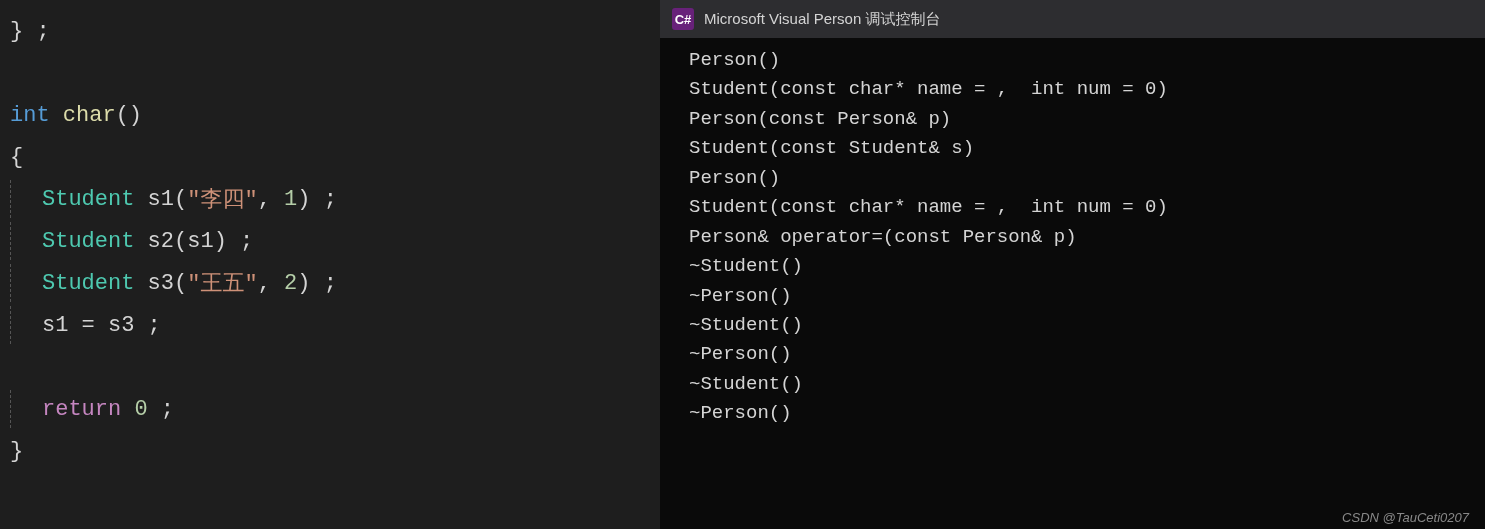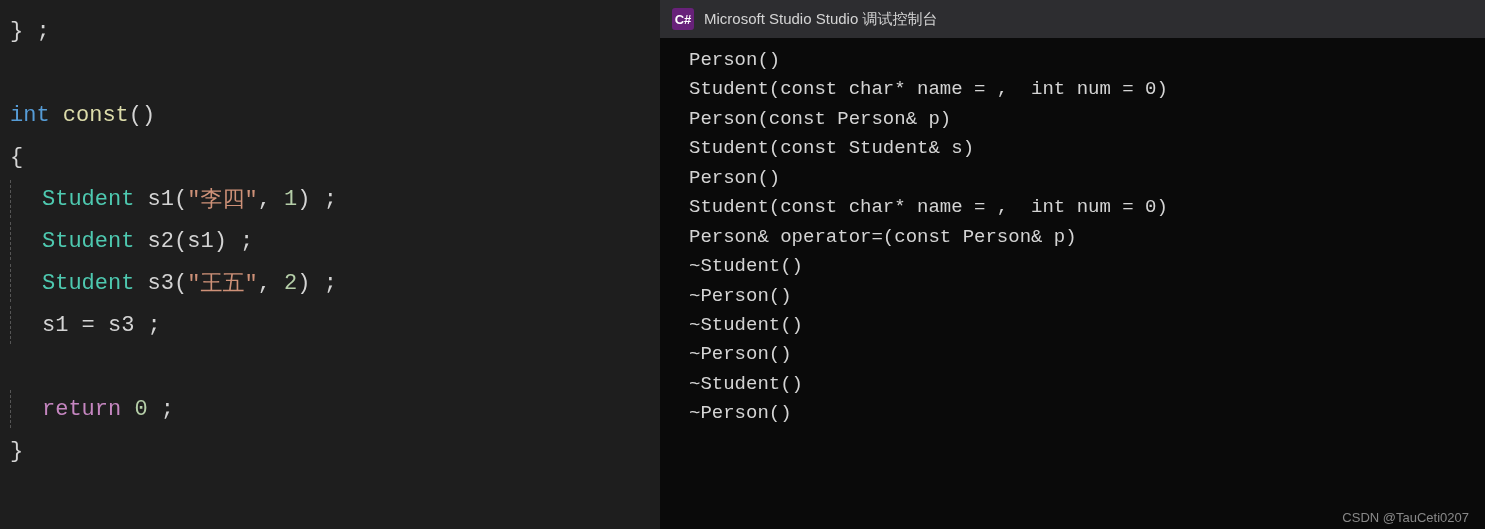--- a/index.html
+++ b/index.html
@@ -115,35 +115,36 @@
       display: flex;
       justify-content: flex-end;
       padding: 4px 16px;
       background-color: #0a0a0a;
     }
 
     .footer-text {
       color: #888;
       font-size: 13px;
       font-family: Arial, sans-serif;
+      font-style: italic;
     }
   </style>
 </head>
 <body>
 
 <div class="code-editor">
 
   <div class="code-line">
     <span class="kw-white">} ;</span>
   </div>
 
   <div class="code-line">&nbsp;</div>
 
   <div class="code-line">
-    <span class="kw-blue">int</span><span class="kw-white">&nbsp;</span><span class="kw-yellow">const</span><span class="kw-white">()</span>
+    <span class="kw-blue">int</span><span class="kw-white">&nbsp;</span><span class="kw-yellow">char</span><span class="kw-white">()</span>
   </div>
 
   <div class="code-line">
     <span class="kw-white">{</span>
   </div>
 
   <div class="code-line">
     <span class="indent-guide"></span>
     <span class="kw-teal">Student</span><span class="kw-white">&nbsp;s1(</span><span class="string-orange">"李四"</span><span class="kw-white">,&nbsp;</span><span class="num-green">1</span><span class="kw-white">)&nbsp;;</span>
   </div>
@@ -174,21 +175,21 @@
     <span class="kw-white">}</span>
   </div>
 </div>
 
 <div class="debug-console">
 
   <div class="console-titlebar">
     <div class="console-icon">
       <span>C#</span>
     </div>
-    <span class="console-title">Microsoft Studio Studio 调试控制台</span>
+    <span class="console-title">Microsoft Visual Person 调试控制台</span>
   </div>
 
   <div class="console-output">
     <div class="console-line">Person()</div>
     <div class="console-line">Student(const char* name = ,  int num = 0)</div>
     <div class="console-line">Person(const Person&amp; p)</div>
     <div class="console-line">Student(const Student&amp; s)</div>
     <div class="console-line">Person()</div>
     <div class="console-line">Student(const char* name = ,  int num = 0)</div>
     <div class="console-line">Person&amp; operator=(const Person&amp; p)</div>

